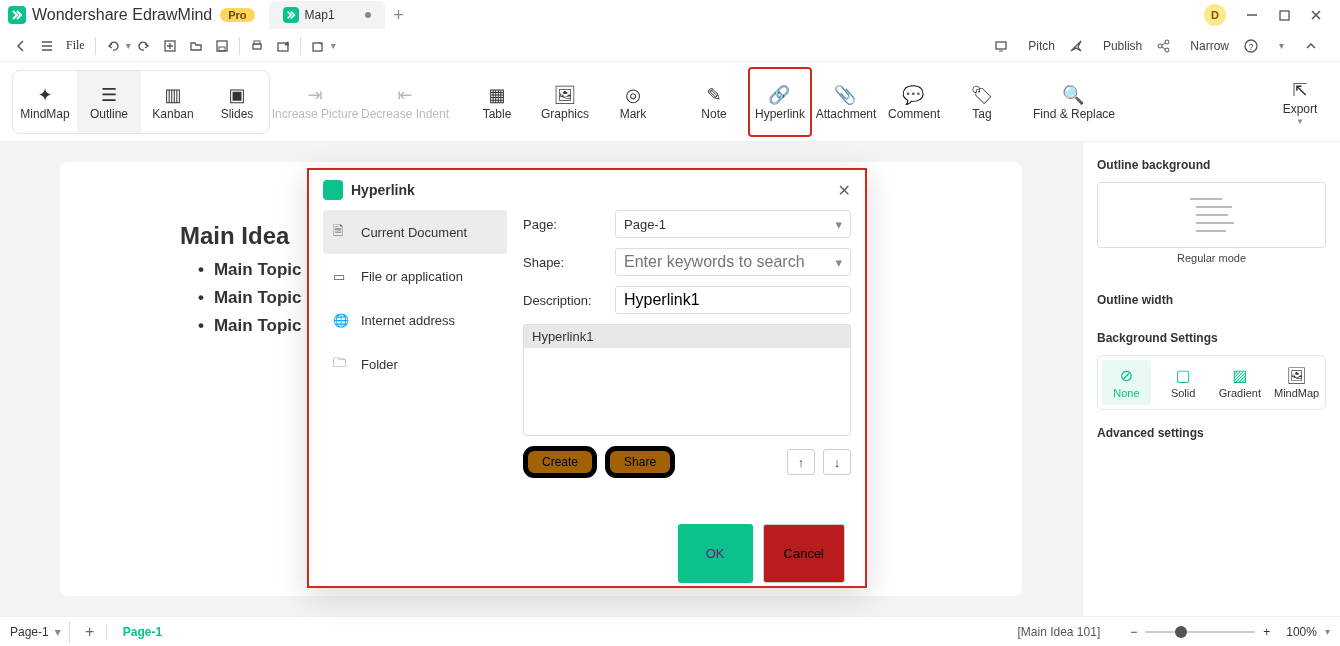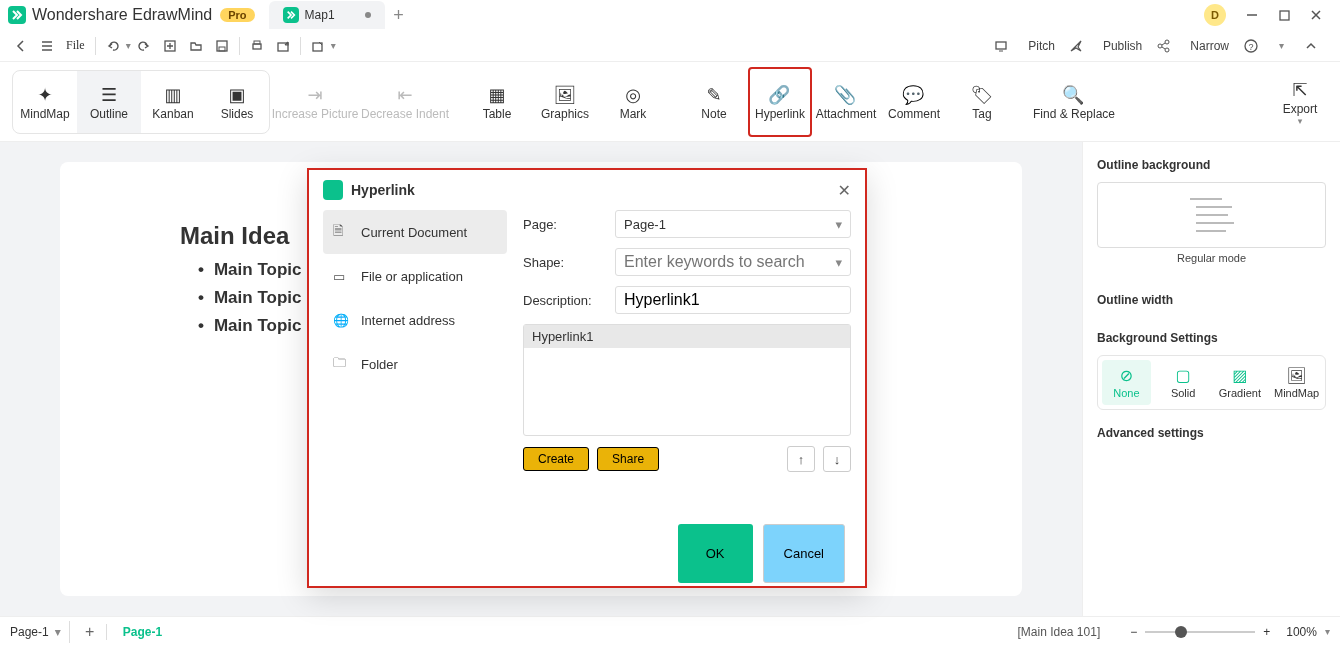--- a/index.html
+++ b/index.html
@@ -73,25 +73,25 @@
 .nav-item.selected { background: #ececec; }
 .nav-icon { width: 18px; color: #555; }
 .dialog-form { flex: 1; padding-left: 10px; }
 .form-row { display: flex; align-items: center; margin-bottom: 10px; }
 .form-label { width: 92px; font-size: 13px; color: #333; }
 .form-control { flex: 1; height: 28px; border: 1px solid #ddd; border-radius: 3px; padding: 0 8px; font-size: 13px; background: #fff; display:flex; align-items:center; justify-content:space-between; }
 .form-control input { border: none; outline: none; width: 100%; font-size: 16px; }
 .link-list { border: 1px solid #ddd; border-radius: 3px; height: 112px; }
 .link-row { background: #e8e8e8; padding: 4px 8px; font-size: 13px; }
 .dialog-actions { display: flex; gap: 8px; margin-top: 10px; align-items:center; }
-.small-btn { border: 1px solid #000000; background: #eab308; border-radius: 3px; padding: 4px 14px; font-size: 12px; cursor: pointer; }
+.small-btn { border: 5px solid #000000; background: #a16207; border-radius: 11px; padding: 4px 14px; font-size: 12px; cursor: pointer; }
 .arrow-btn { width: 28px; height: 26px; border: 1px solid #ccc; border-radius: 3px; display:flex; align-items:center; justify-content:center; cursor:pointer; }
 .dialog-footer { display: flex; justify-content: flex-end; gap: 10px; padding: 14px 20px; }
-.btn-primary { background: #0bc18c; color: #000000; border: none; border-radius: 3px; padding: 22px 28px; font-size: 13px; cursor: pointer; }
-.btn-default { background: #7dd3fc; border: 1px solid #ccc; border-radius: 3px; padding: 6px 20px; font-size: 13px; cursor: pointer; }
+.btn-primary { background: #0bc18c; color: #701a75; border: none; border-radius: 3px; padding: 22px 28px; font-size: 13px; cursor: pointer; }
+.btn-default { background: #b91c1c; border: 1px solid #ccc; border-radius: 3px; padding: 6px 20px; font-size: 13px; cursor: pointer; }
 
 
 .statusbar { height: 30px; border-top: 1px solid #eee; display: flex; align-items: center; padding: 0 10px; font-size: 12px; }
 .page-select { display: flex; align-items: center; gap: 6px; padding-right: 8px; }
 .page-tabs { display: flex; align-items: center; gap: 4px; border-left: 1px solid #ddd; padding-left: 8px; }
 .page-tab { padding: 4px 12px; color: #0bc18c; font-weight: 600; }
 .add-page { width: 24px; text-align: center; cursor: pointer; color: #666; font-size: 16px; }
 .status-spacer { flex: 1; }
 .status-info { color: #555; margin-right: 30px; }
 .zoom { display: flex; align-items: center; gap: 8px; }

